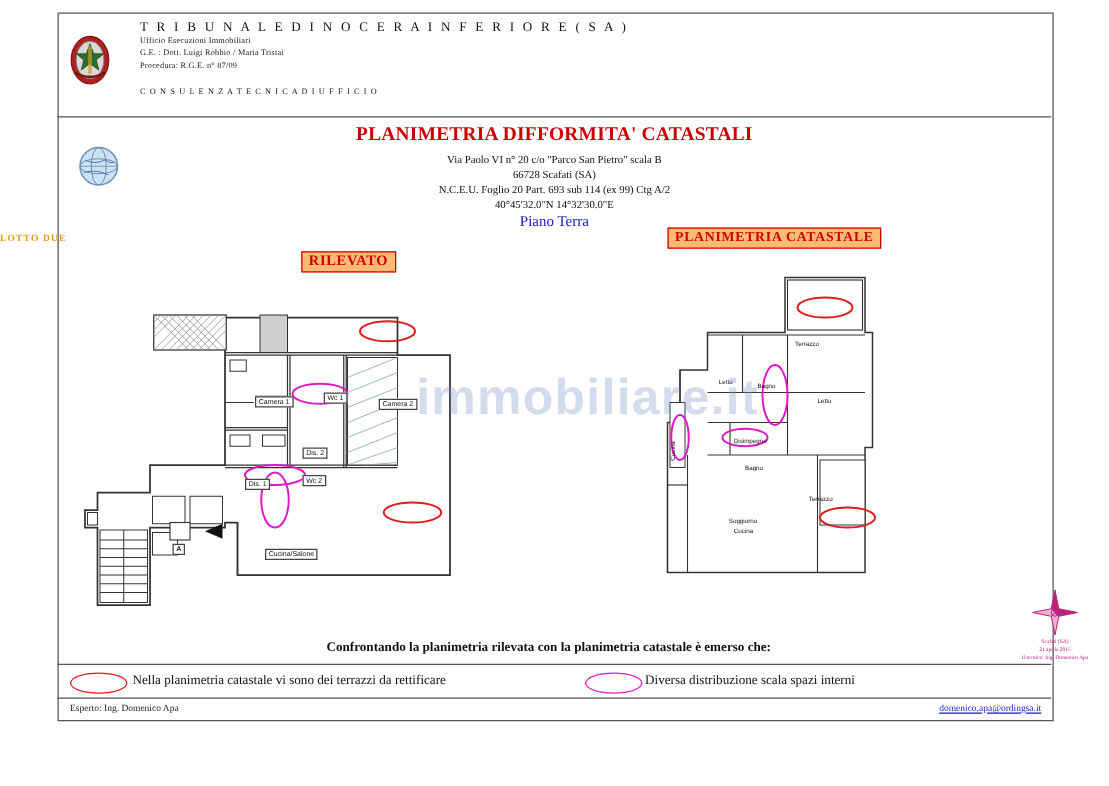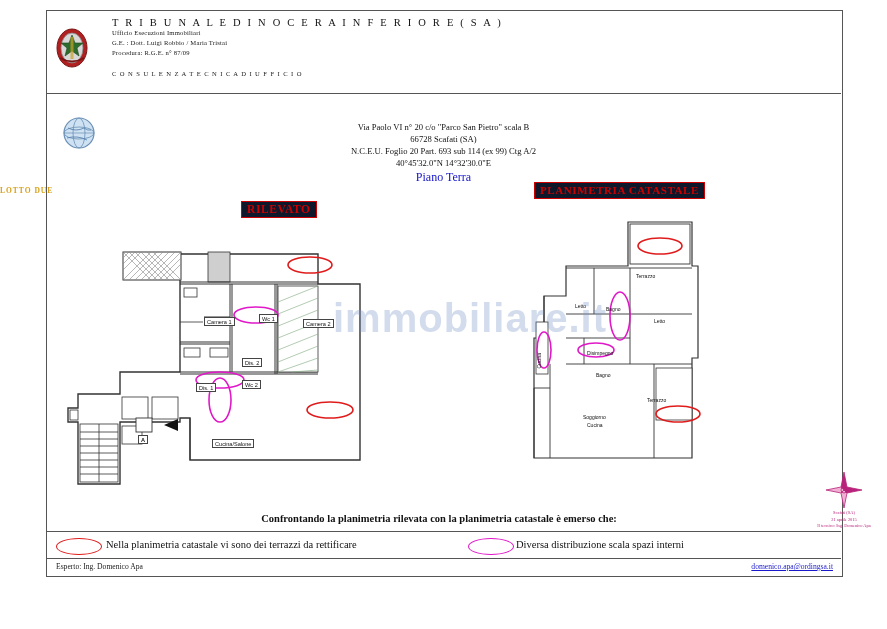--- a/index.html
+++ b/index.html
@@ -25,21 +25,21 @@
   .t1 { top:122px; } .t2 { top:134px; } .t3 { top:146px; } .t4 { top:158px; }
   .title-piano { position:absolute; left:0; top:170px; width:887px; text-align:center;
                  font-family:"Liberation Serif", serif; font-weight:normal; font-size:12px; color:#1414c8; }
   .title-lotto { position:absolute; left:0; top:186px; width:887px; text-align:left;
                  font-family:"Liberation Serif", serif; font-weight:bold; font-size:7.5px; color:#d9a017; letter-spacing:1px; }
 
   .globe { position:absolute; left:58px; top:112px; width:42px; height:42px; }
 
   
   .sec-label { position:absolute; font-family:"Liberation Serif", serif; font-weight:bold; color:#cc0000;
-               border:1px solid #cc0000; padding:1px 5px 2px 5px; background:#0f172a; font-size:11.5px; letter-spacing:.6px; }
+               border:1px solid #cc0000; padding:1px 5px 2px 5px; background:#fdba74; font-size:11.5px; letter-spacing:.6px; }
   .sec-rilevato  { left:241px; top:201px; }
   .sec-catastale { left:534px; top:182px; font-size:11px; }
 
   
   .watermark { position:absolute; left:300px; top:296px; width:340px; text-align:center;
                font-family:"Liberation Sans", sans-serif; font-weight:bold; font-size:40px;
                color:rgba(120,150,200,0.33); letter-spacing:1px; }
 
   
   .plan { position:absolute; }
@@ -89,20 +89,21 @@
   </div>
 
   <div class="hdr-text">
     <div class="court-name">T R I B U N A L E   D I   N O C E R A   I N F E R I O R E   ( S A )</div>
     <div class="hdr-line">Ufficio Esecuzioni Immobiliari</div>
     <div class="hdr-line">G.E. : Dott. Luigi Robbio / Maria Tristai</div>
     <div class="hdr-line">Procedura: R.G.E. n° 87/09</div>
     <div class="hdr-ctu">C O N S U L E N Z A   T E C N I C A   D I   U F F I C I O</div>
   </div>
 
+  <div class="title-main">PLANIMETRIA DIFFORMITA' CATASTALI</div>
   <div class="title-sub t1">Via Paolo VI n° 20 c/o "Parco San Pietro" scala B</div>
   <div class="title-sub t2">66728 Scafati (SA)</div>
   <div class="title-sub t3">N.C.E.U. Foglio 20 Part. 693 sub 114 (ex 99) Ctg A/2</div>
   <div class="title-sub t4">40°45'32.0"N 14°32'30.0"E</div>
   <div class="title-piano">Piano Terra</div>
   <div class="title-lotto">LOTTO DUE</div>
 
   <div class="globe">
     <svg width="42" height="42" viewBox="0 0 42 42">
       <circle cx="21" cy="21" r="15" fill="#cfe2f3" stroke="#6a8fb5" stroke-width="1.2"></circle>

